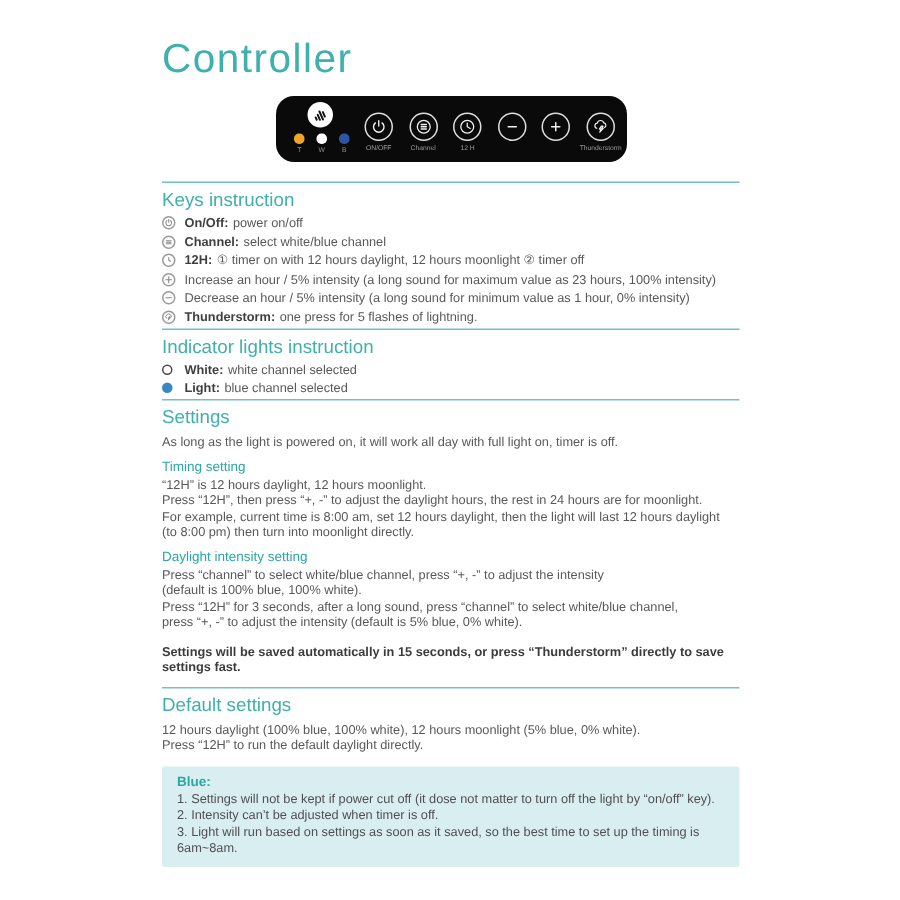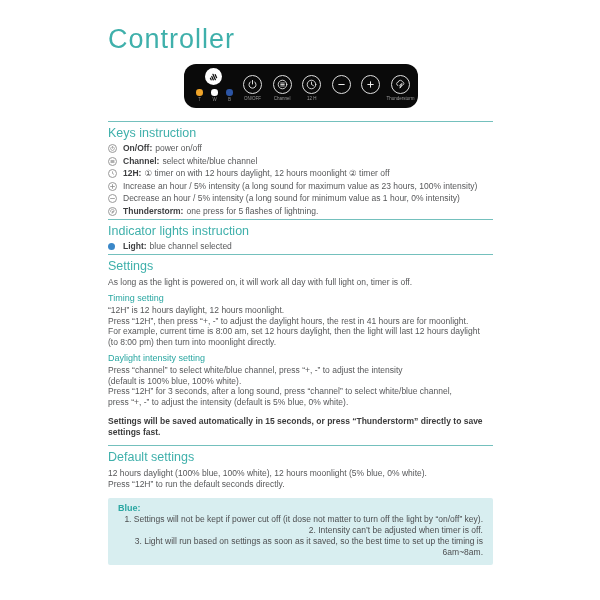--- a/index.html
+++ b/index.html
@@ -48,21 +48,21 @@
   .ind-dot { flex:0 0 auto; width:7px; height:7px; border-radius:50%; margin-right:8px; }
   .ind-dot-white { border:1px solid #4a4a4a; }
 
   .para { font-size:8.5px; line-height:10.5px; margin:3px 0 0 0; }
   .sub { font-size:9px; line-height:10px; font-weight:normal; color:#2aa7a2; margin:6px 0 2px 0; }
   .line { display:block; font-size:8.5px; line-height:10.5px; }
   .save-note { margin-top:9px; font-size:8.5px; line-height:10.5px; font-weight:bold; color:#3c3c3c; }
 
   .note-box { margin-top:9px; background:#d8eef0; border-radius:2px; padding:5px 10px 7px 10px; }
   .note-head { font-size:9px; line-height:11px; font-weight:bold; color:#2aa7a2; }
-  .note-line { display:block; font-size:8.5px; line-height:11px; color:#4e4f51;text-align:right; }
+  .note-line { display:block; font-size:8.5px; line-height:11px; color:#4e4f51; }
 
   svg { display:block; }
 </style>
 </head>
 <body>
 
 <div class="page">
   <div class="content">
 
     <h1 class="title">Controller</h1>
@@ -208,48 +208,53 @@
           </svg>
       </span>
       <span class="b">Thunderstorm:</span>
       <span>one press for 5 flashes of lightning.</span>
     </div>
 
     <hr class="rule rule-2">
     <h2 class="sec">Indicator lights instruction</h2>
 
     <div class="ind-row">
+      <span class="ind-dot ind-dot-white" style="background: rgb(255, 255, 255);"></span>
+      <span class="b">White:</span>
+      <span>white channel selected</span>
+    </div>
+    <div class="ind-row">
       <span class="ind-dot" style="background: rgb(58, 135, 200);"></span>
       <span class="b">Light:</span>
       <span>blue channel selected</span>
     </div>
 
     <hr class="rule rule-3">
     <h2 class="sec">Settings</h2>
     <p class="para">As long as the light is powered on, it will work all day with full light on, timer is off.</p>
 
     <div class="sub">Timing setting</div>
     <span class="line">“12H” is 12 hours daylight, 12 hours moonlight.</span>
-    <span class="line">Press “12H”, then press “+, -” to adjust the daylight hours, the rest in 41 hours are for moonlight.</span>
+    <span class="line">Press “12H”, then press “+, -” to adjust the daylight hours, the rest in 24 hours are for moonlight.</span>
     <span class="line">For example, current time is 8:00 am, set 12 hours daylight, then the light will last 12 hours daylight</span>
     <span class="line">(to 8:00 pm) then turn into moonlight directly.</span>
 
     <div class="sub">Daylight intensity setting</div>
     <span class="line">Press “channel” to select white/blue channel, press “+, -” to adjust the intensity</span>
     <span class="line">(default is 100% blue, 100% white).</span>
 
     <span class="line">Press “12H” for 3 seconds, after a long sound, press “channel” to select white/blue channel,</span>
     <span class="line">press “+, -” to adjust the intensity (default is 5% blue, 0% white).</span>
 
     <div class="save-note">Settings will be saved automatically in 15 seconds, or press “Thunderstorm” directly to save settings fast.</div>
 
     <hr class="rule rule-4">
     <h2 class="sec">Default settings</h2>
     <span class="line">12 hours daylight (100% blue, 100% white), 12 hours moonlight (5% blue, 0% white).</span>
-    <span class="line">Press “12H” to run the default seconds directly.</span>
+    <span class="line">Press “12H” to run the default daylight directly.</span>
 
     <div class="note-box">
       <div class="note-head">Blue:</div>
       <span class="note-line">1. Settings will not be kept if power cut off (it dose not matter to turn off the light by “on/off” key).</span>
       <span class="note-line">2. Intensity can’t be adjusted when timer is off.</span>
       <span class="note-line">3. Light will run based on settings as soon as it saved, so the best time to set up the timing is 6am~8am.</span>
     </div>
 
   </div>
 </div>

